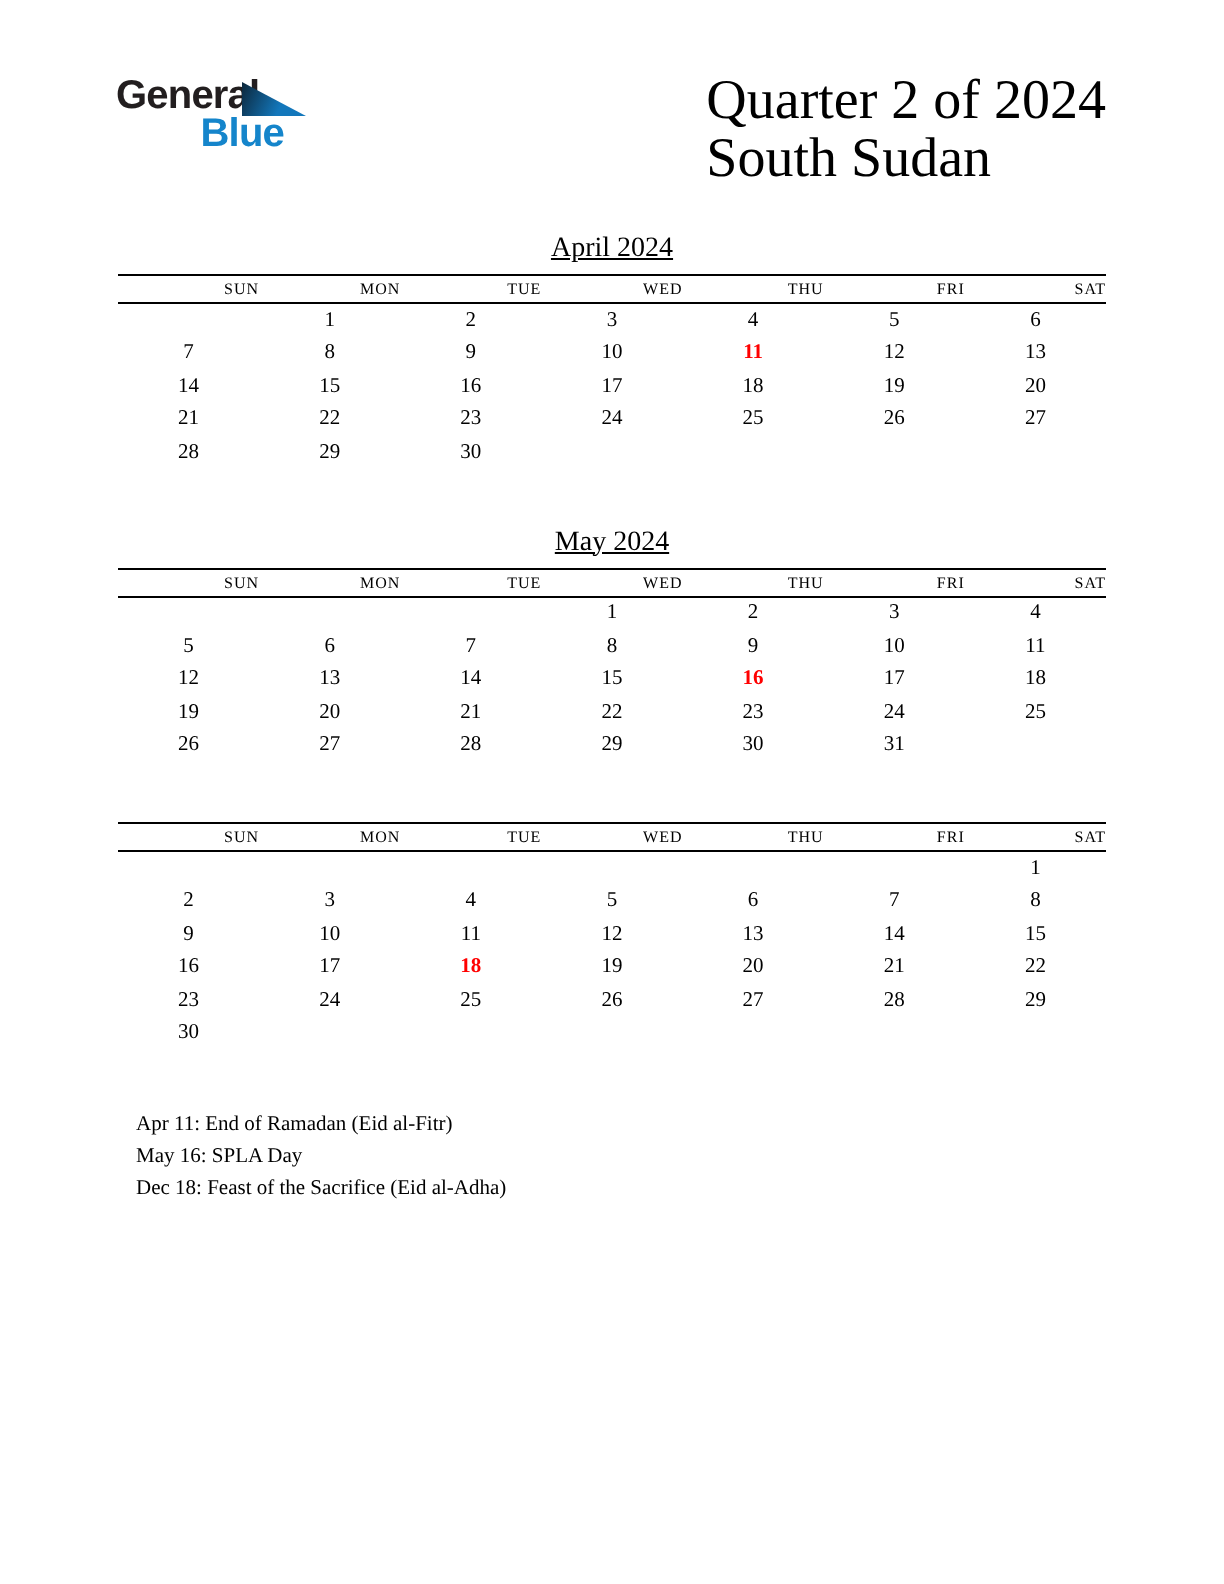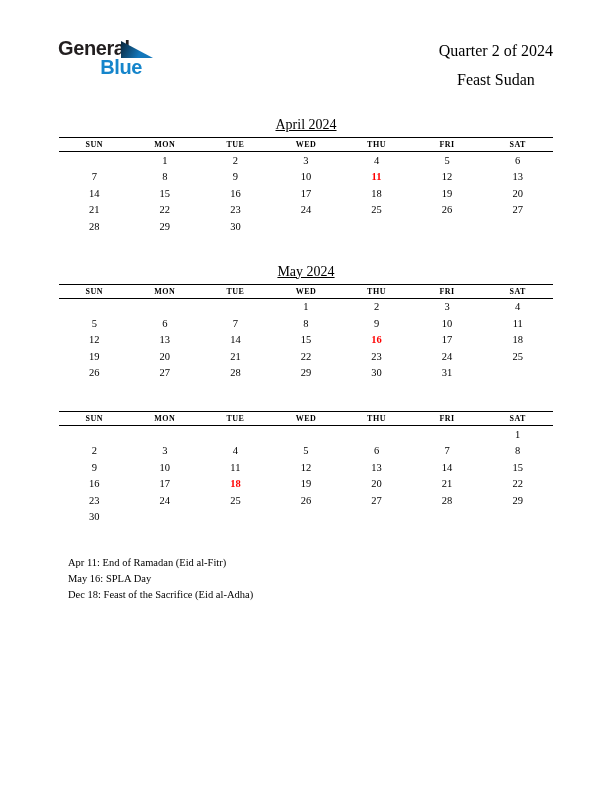--- a/index.html
+++ b/index.html
@@ -56,22 +56,22 @@
   .logo-blue {
     position: absolute;
     right: 12px;
     top: 19px;
     font-size: 20px;
     line-height: 20px;
     letter-spacing: -0.4px;
     color: var(--logo-blue, #1585cb);
   }
   .doc-title {
-    text-align: center;
-    font-size: 16px;
+    text-align: left;
+    font-size: 28px;
     line-height: 29px;
     margin-top: -2px;
     color: var(--text, #000);
   }
   
   .calendars {
     padding: 0 59px;
     margin-top: 18px;
   }
   .month {
@@ -90,23 +90,23 @@
     width: 100%;
     border-collapse: collapse;
     table-layout: fixed;
   }
   table.month-grid thead th {
     border-top: 1.5px solid #000;
     border-bottom: 1.5px solid #000;
     height: 13px;
     padding: 0;
     font-size: 8px;
-    font-weight: bold;
+    font-weight: normal;
     letter-spacing: 0.5px;
-    text-align: center;
+    text-align: right;
     vertical-align: middle;
     color: var(--text, #000);
   }
   table.month-grid tbody td {
     height: 16.5px;
     padding: 0;
     font-size: 10.5px;
     text-align: center;
     vertical-align: middle;
     color: var(--text, #000);
@@ -129,21 +129,21 @@
 <div class="page">
 
   <div class="header">
     <div class="logo">
       <span class="logo-general">General</span>
       <span class="logo-triangle"></span>
       <span class="logo-blue">Blue</span>
     </div>
     <div class="doc-title">
       <div>Quarter 2 of 2024</div>
-      <div>Feast Sudan</div>
+      <div>South Sudan</div>
     </div>
   </div>
 
   <div class="calendars" id="calendars">
       <section class="month">
         <h2 class="month-title">April 2024</h2>
         <table class="month-grid">
           <thead>
             <tr>
               <th>SUN</th>

